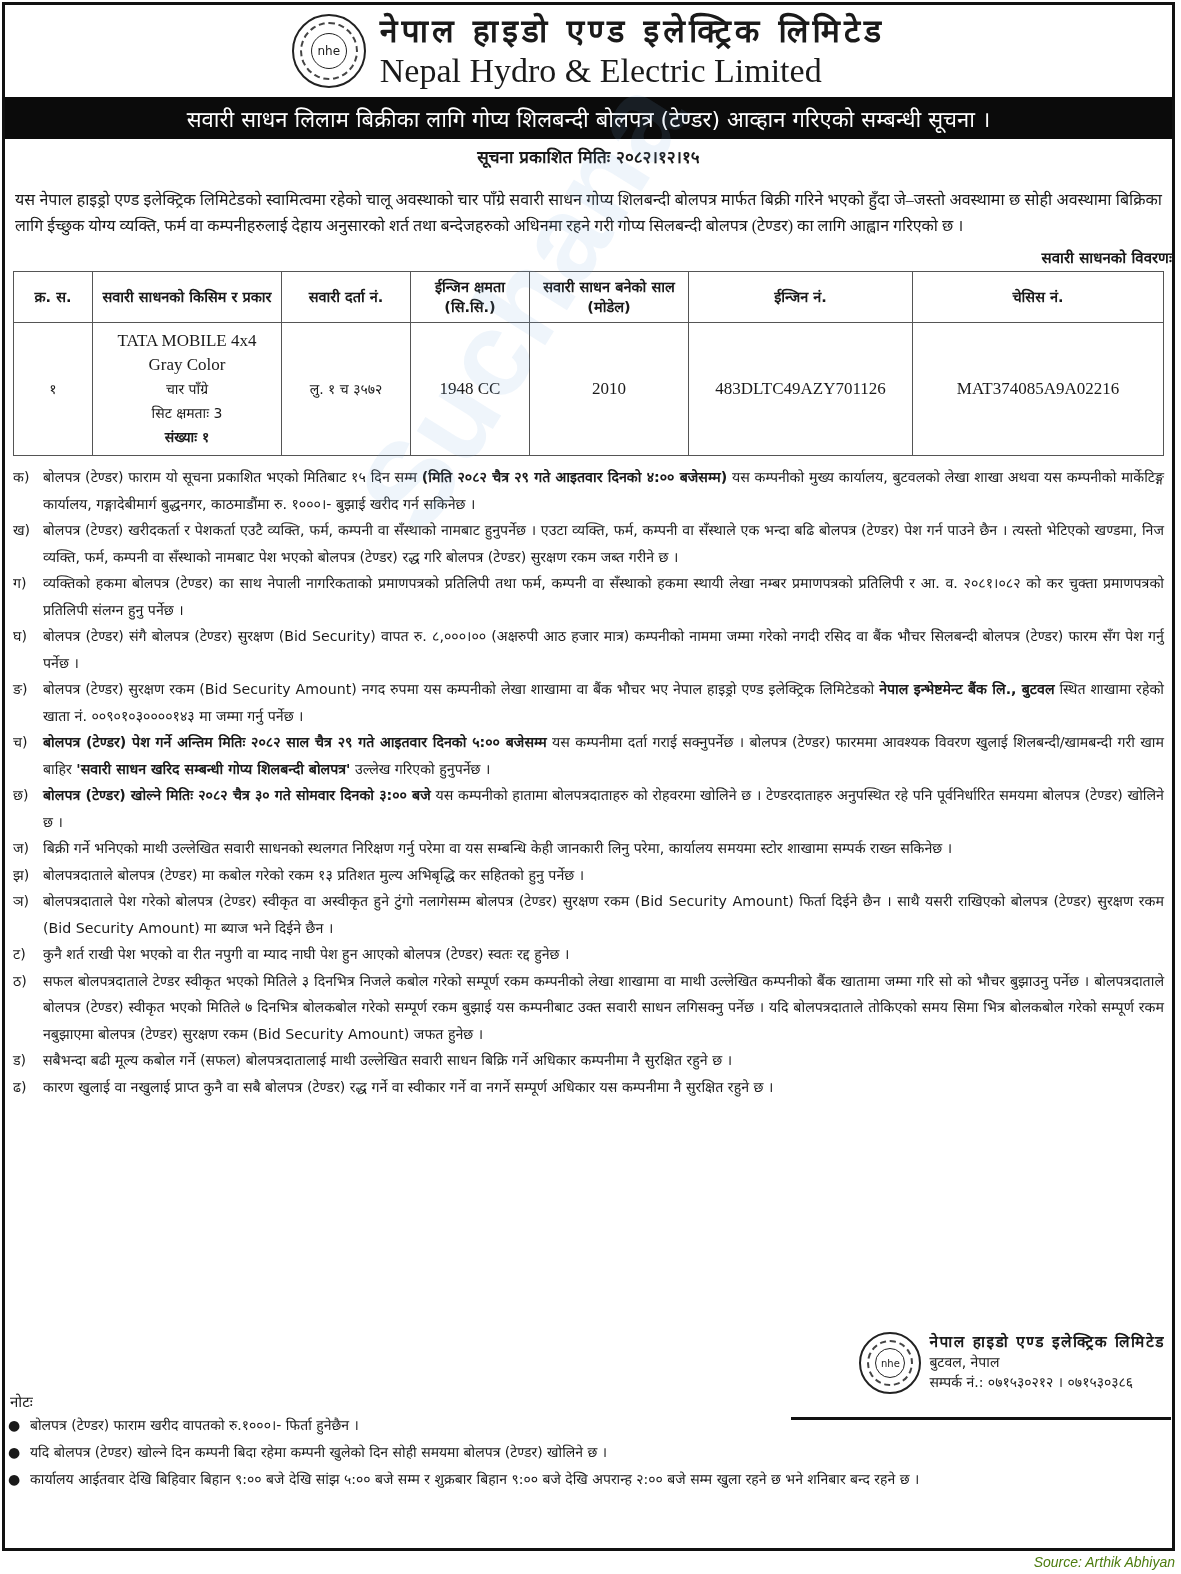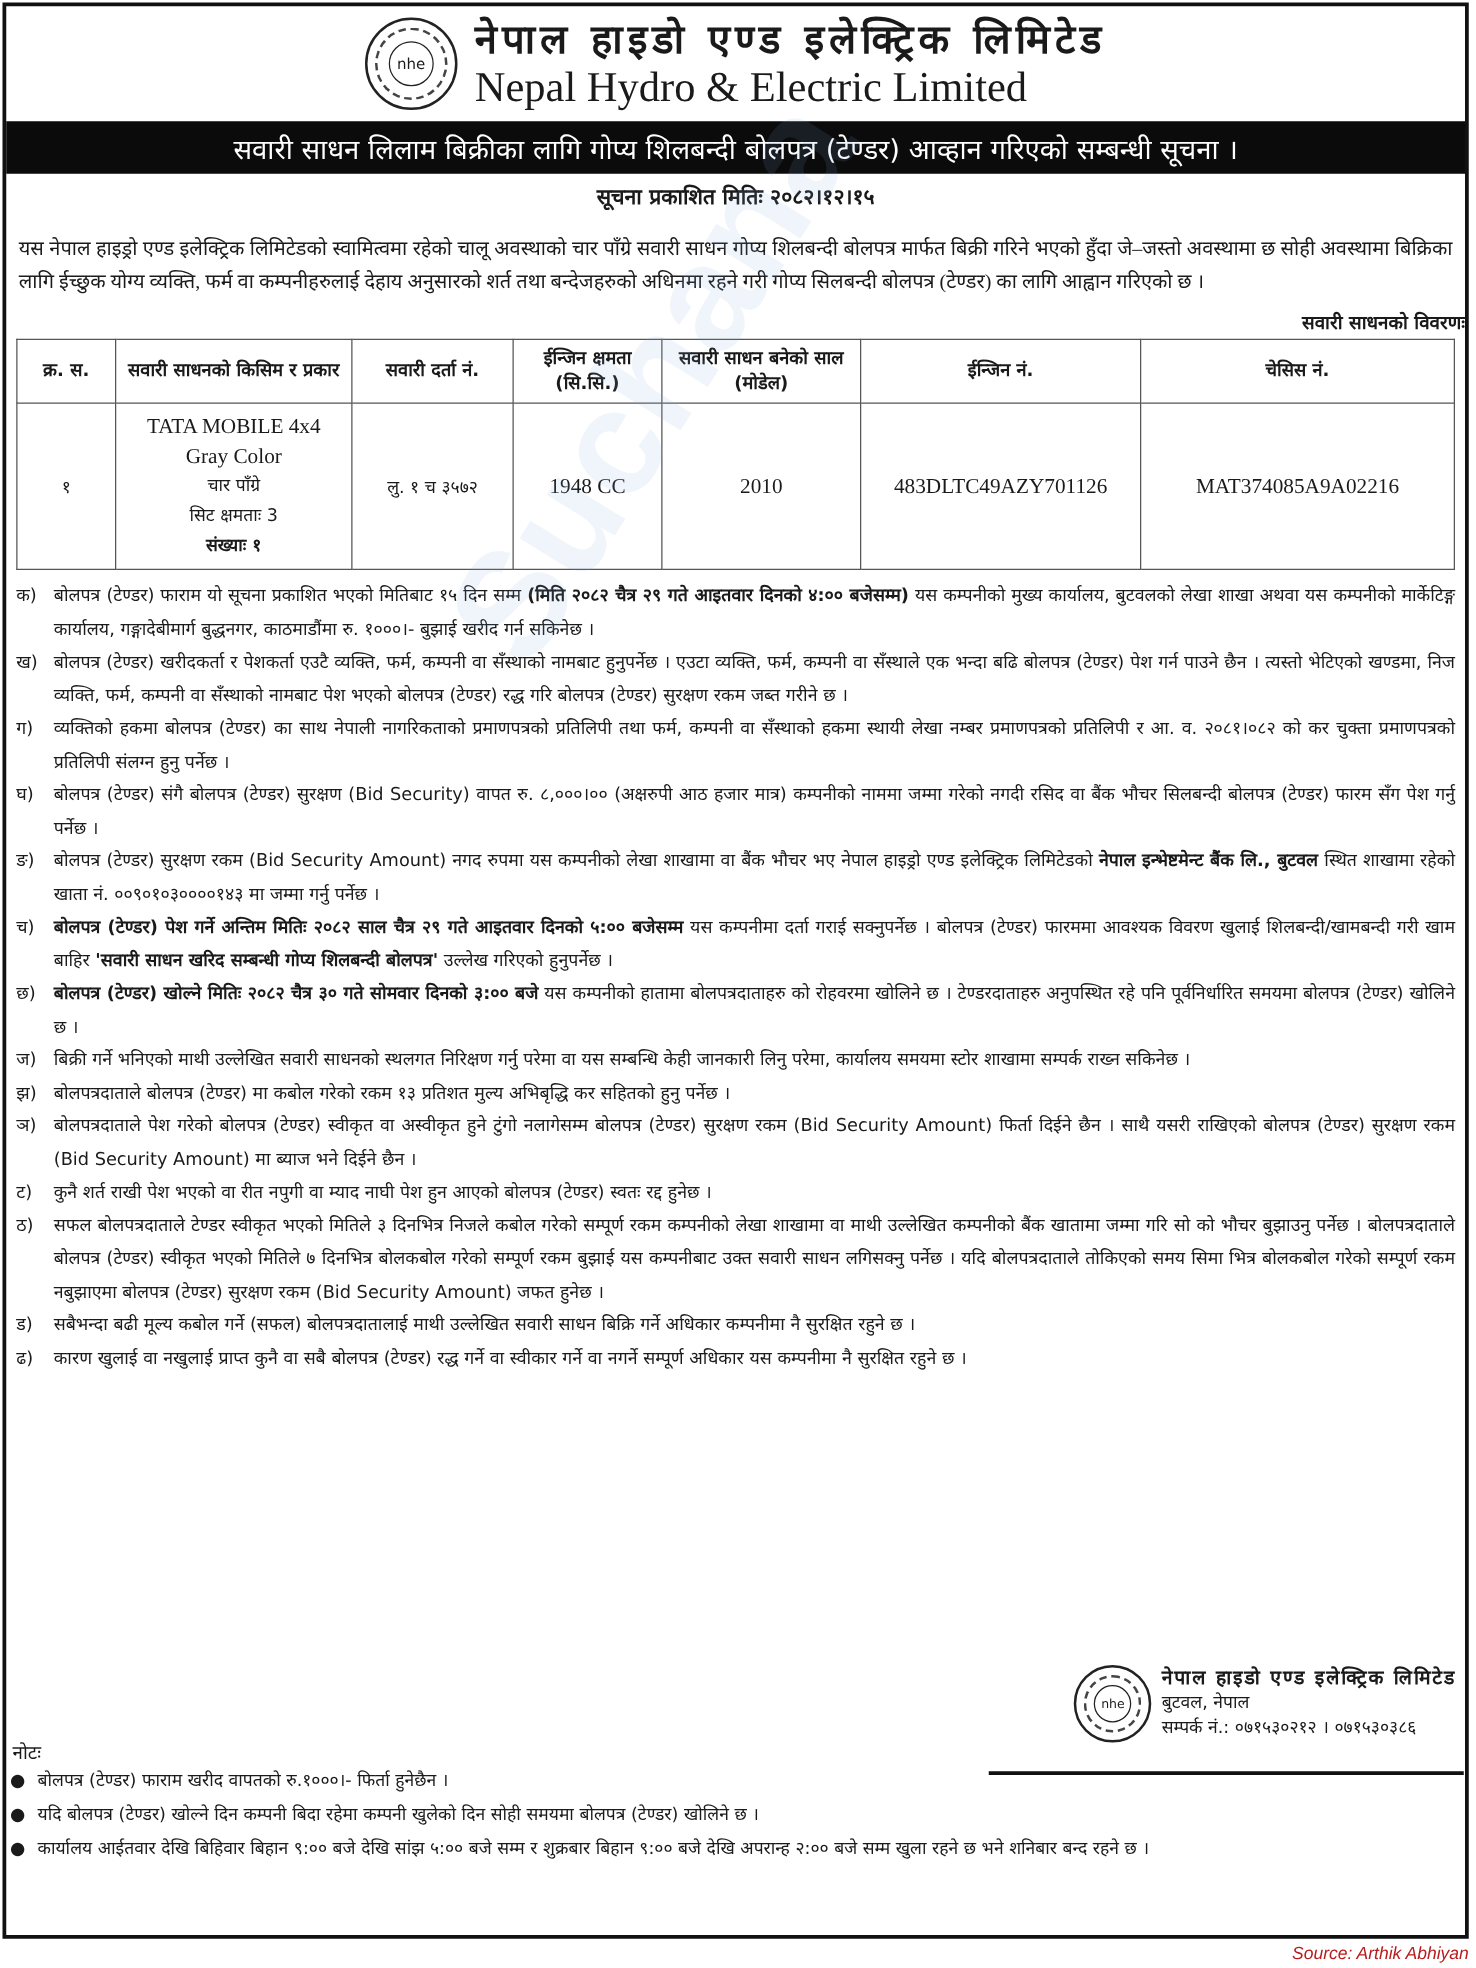--- a/index.html
+++ b/index.html
@@ -37,21 +37,21 @@
   .sign { position: absolute; right: 16px; top: 1332px; display: flex; align-items: flex-start; }
   .sign .logo { width: 58px; height: 58px; margin-right: 8px; }
   .sign .logo-inner { width: 28px; height: 28px; font-size: 10px; }
   .sign-lines { font-family: "DejaVu Sans", sans-serif; font-size: 14px; line-height: 20px; }
   .sign-lines .nm { font-weight: bold; font-size: 15.5px; letter-spacing: 1.5px; }
   .sign-rule { position: absolute; right: 10px; top: 1417px; width: 380px; border-top: 3px solid #111; }
   .note-h { position: absolute; left: 10px; top: 1391px; font-family: "DejaVu Sans", sans-serif; font-weight: normal; font-size: 15px; }
   ul.notes { position: absolute; left: 8px; top: 1412px; right: 10px; margin: 0; padding: 0; list-style: none; }
   ul.notes li { display: flex; font-family: "DejaVu Sans", sans-serif; font-size: 14px; line-height: 27px; }
   ul.notes li .bul { width: 22px; flex-shrink: 0; font-size: 14px; }
-  .source { position: absolute; right: 6px; bottom: 4px; font-family: "Liberation Sans", sans-serif; font-style: italic; font-size: 14px; color: #b91c1c; }
+  .source { position: absolute; right: 6px; bottom: 4px; font-family: "Liberation Sans", sans-serif; font-style: italic; font-size: 14px; color: #4d7c0f; }
   .wm { position: absolute; left: 330px; top: 480px; font-family: "Liberation Sans", sans-serif; font-weight: bold;
         font-size: 120px; color: rgba(120,170,220,0.12); transform: rotate(-58deg); transform-origin: left top; pointer-events: none; }
 </style>
 </head>
 <body>
 
 <div class="frame">
 
   <div class="header">
     <div class="logo">

